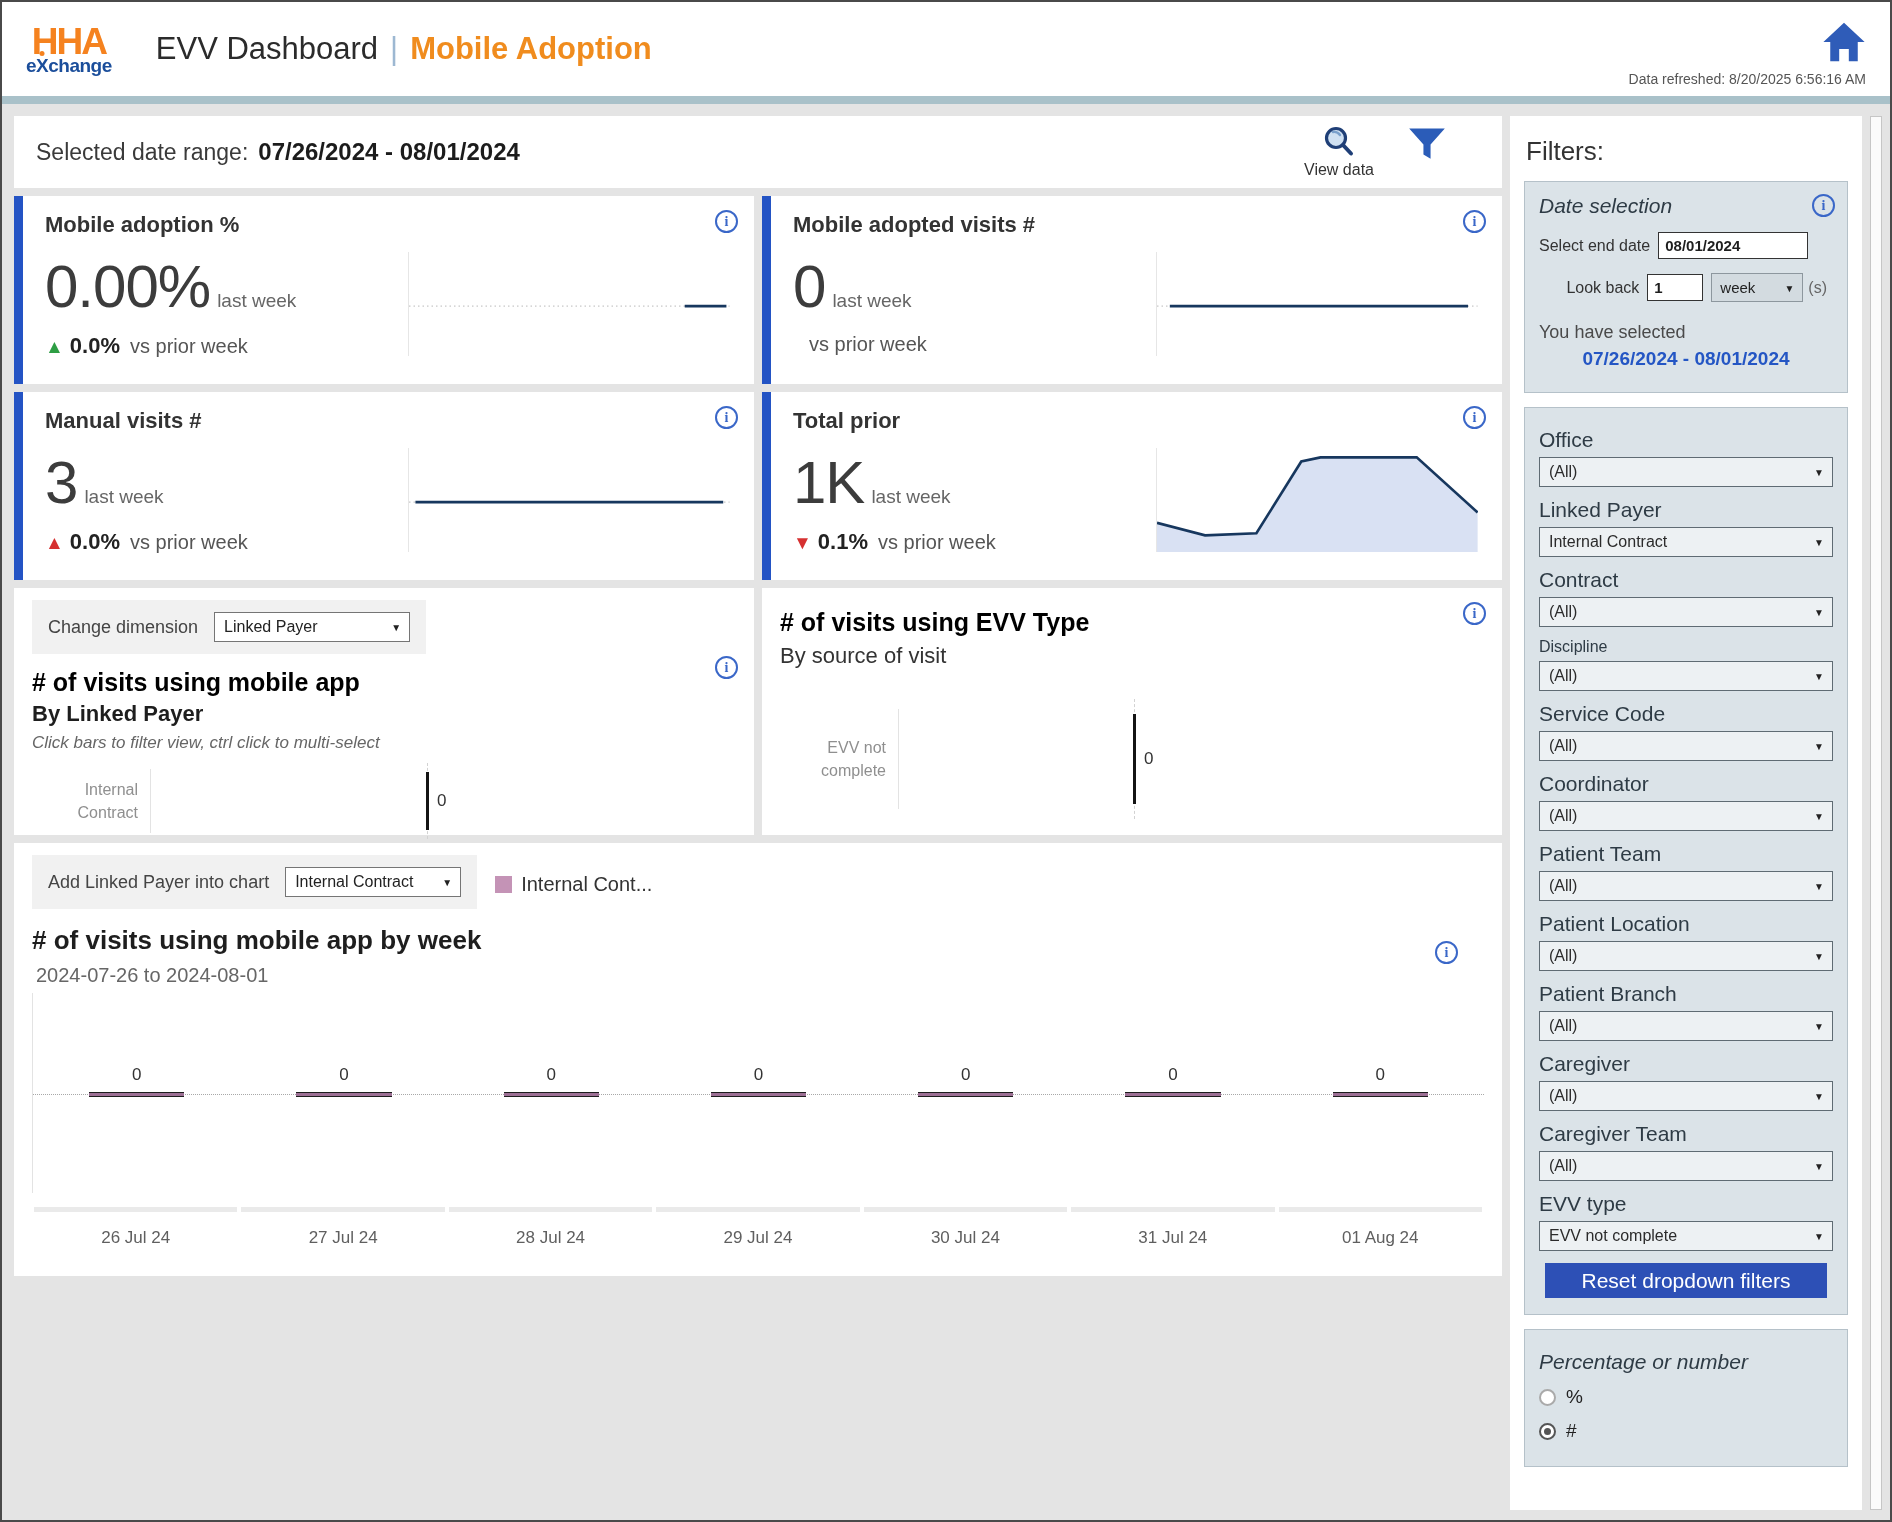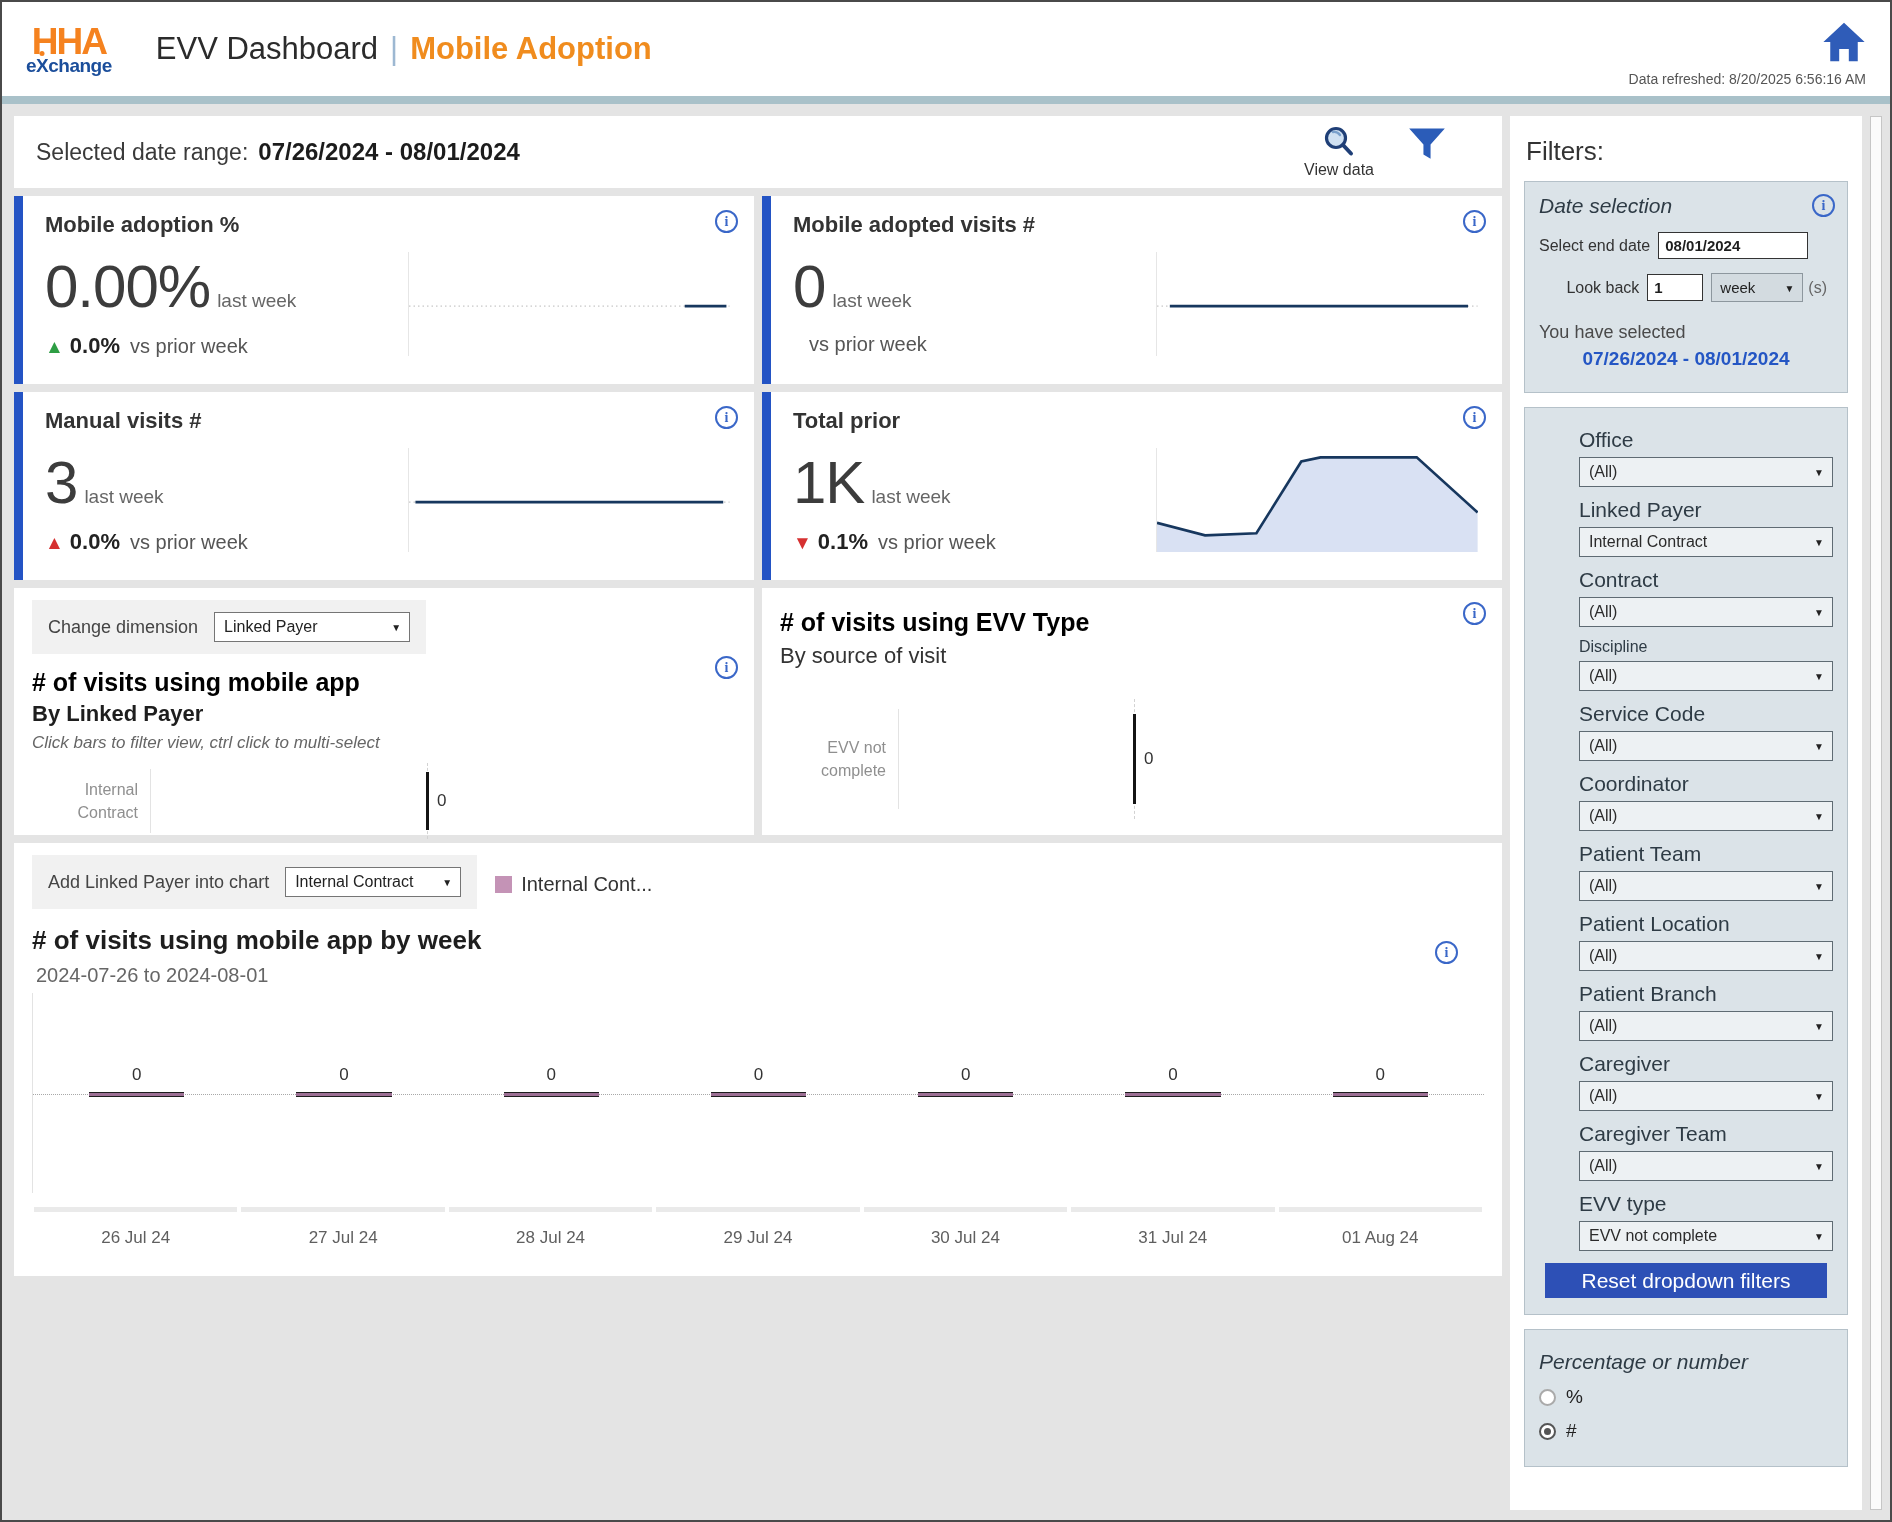--- a/index.html
+++ b/index.html
@@ -108,21 +108,21 @@
   .end-date-input { width:150px; height:27px; border:1px solid #333; font-size:15px; font-weight:700; color:#1e1e1e;
                     padding:0 6px; font-family:"Liberation Sans",sans-serif; background:#fff; }
   .lookback-input { width:56px; height:27px; border:1px solid #333; font-size:15px; font-weight:700; color:#1e1e1e;
                     padding:0 6px; font-family:"Liberation Sans",sans-serif; background:#fff; }
   .uselect { position:relative; background:#d3dbe0; border:1px solid #8d979e; height:29px; line-height:27px;
              font-size:15px; color:#222; padding:0 26px 0 8px; width:92px; margin-left:8px; cursor:pointer; }
   .unit-suffix { font-size:16px; color:#666; margin-left:5px; }
   .sel-note { text-align:left; font-size:18px; color:#4a4a4a; margin-top:20px; }
   .sel-range { text-align:center; font-size:19px; font-weight:700; color:#2456c4; margin-top:5px; padding-bottom:10px; }
 
-  .filter-group { margin-bottom:11px;margin-left:40px; }
+  .filter-group { margin-bottom:11px; }
   .filter-label { font-size:21px; color:#2e3b45; margin:2px 0 5px; }
   .filter-label.small { font-size:16px; }
   .tselect { position:relative; background:#edf1f3; border:1px solid #5f6b73; height:30px; line-height:28px;
              font-size:16px; color:#2b2b2b; padding:0 26px 0 9px; cursor:pointer; }
   .reset-btn { display:block; width:96%; margin:12px auto 4px; background:#2d50b6; color:#fff; border:none;
                font-size:21px; font-family:"Liberation Sans",sans-serif; height:35px; cursor:pointer; }
   .radio-row { display:flex; align-items:center; gap:10px; margin-top:12px; cursor:pointer; }
   .radio { width:17px; height:17px; border:2px solid #aaa; border-radius:50%; background:#fff; position:relative; flex:none; }
   .radio.checked { border-color:#555; }
   .radio.checked::after { content:''; position:absolute; inset:3px; background:#555; border-radius:50%; }

